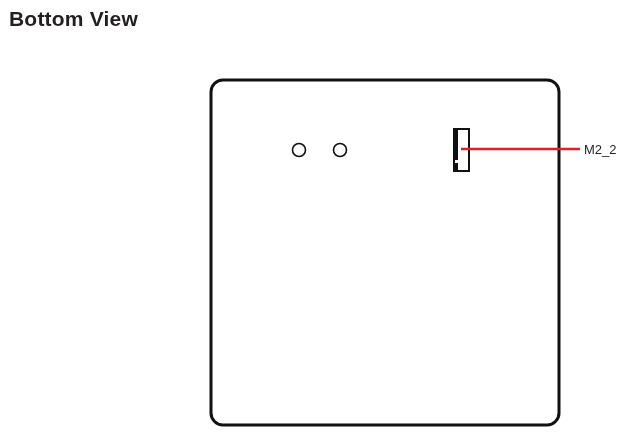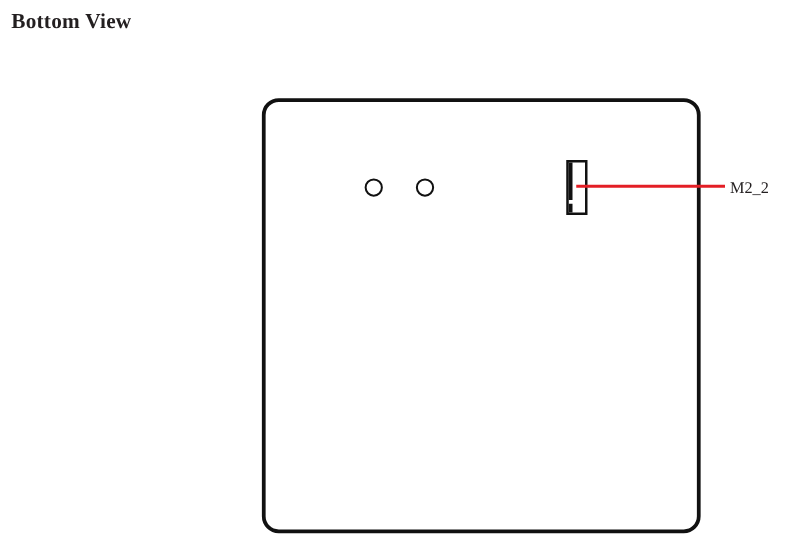--- a/index.html
+++ b/index.html
@@ -1,19 +1,19 @@
 <!DOCTYPE html>
 <html><head>
 <meta charset="utf-8">
 <style>
   html, body { margin: 0; padding: 0; background: #ffffff; }
   body { width: 635px; height: 440px; position: relative; overflow: hidden; font-family: "DejaVu Sans", sans-serif; }
-  .title { position: absolute; left: 9px; top: 7px; font-size: 17px; font-weight: bold; color: #231f20; letter-spacing: 0.2px; font-family: Liberation Serif, serif; }
+  .title { position: absolute; left: 9px; top: 7px; font-size: 21px; font-weight: bold; color: #231f20; letter-spacing: 0.2px; font-family: Liberation Sans, sans-serif; }
   svg.diagram { position: absolute; left: 0; top: 0; }
-  .callout { position: absolute; left: 584px; top: 142px; font-size: 13px; color: #231f20; font-family: Liberation Serif, serif; text-align: right; }
+  .callout { position: absolute; left: 584px; top: 142px; font-size: 13px; color: #231f20; font-family: Liberation Sans, sans-serif; text-align: right; }
 </style>
 </head>
 <body>
 
 <div class="title">Bottom View</div>
 
 <svg class="diagram" width="635" height="440" viewBox="0 0 635 440">
   <rect x="211" y="80" width="348" height="345" rx="12" ry="12" fill="none" stroke="#111111" stroke-width="3"></rect>
   <circle cx="299" cy="150" r="6.5" fill="none" stroke="#111111" stroke-width="1.6"></circle>
   <circle cx="340" cy="150" r="6.5" fill="none" stroke="#111111" stroke-width="1.6"></circle>

